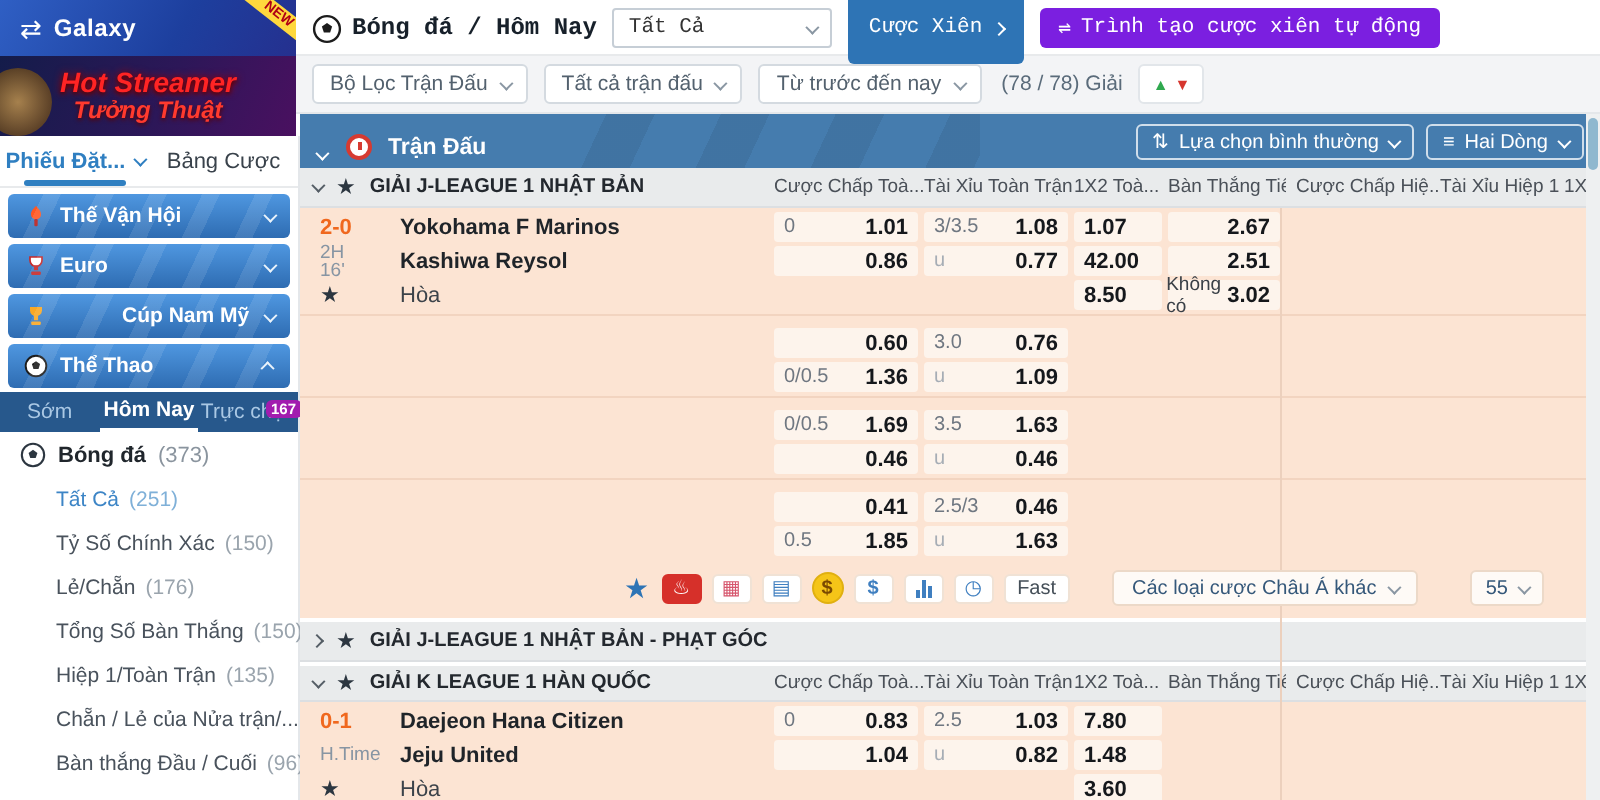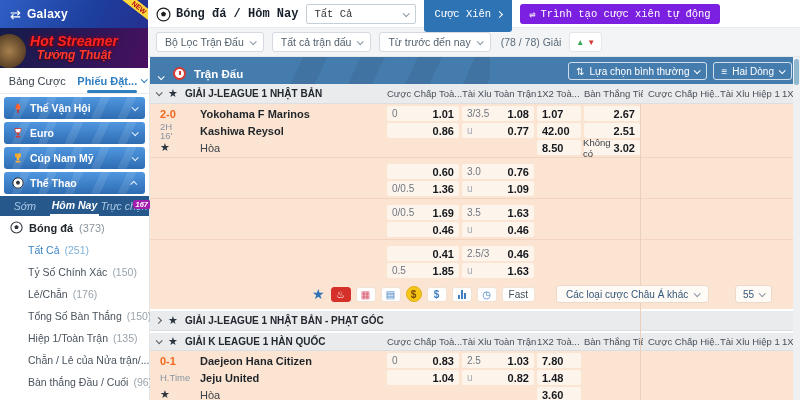--- a/index.html
+++ b/index.html
@@ -58,21 +58,21 @@
     font-size:11px; color:#39424b; cursor:pointer; position:relative; }
   .side-tab.active { color:#2f7fc1; font-weight:bold; }
   .side-tab.active:after { content:""; position:absolute; left:12px; right:12px; bottom:0;
     height:3px; background:#2f7fc1; border-radius:2px; }
   .acc { height:22px; margin:3px 4px 0 4px; border-radius:3px; position:relative;
     background:linear-gradient(180deg,#4f97e0,#2e6cb2); display:flex; align-items:center;
     gap:6px; padding:0 8px; color:#fff; font-weight:bold; font-size:10.5px; cursor:pointer; overflow:hidden; }
   .acc:before { content:""; position:absolute; inset:0;
     background:repeating-linear-gradient(115deg, transparent 0 16px, rgba(255,255,255,.10) 16px 24px); }
   .acc .chev { margin-left:auto; color:#eaf3fb; }
-  .subtabs { height:20px; margin-top:2px; background:#27588c; display:flex; align-items:stretch;font-style:italic; }
+  .subtabs { height:20px; margin-top:2px; background:#27588c; display:flex; align-items:stretch; }
   .subtab { flex:1; display:flex; align-items:center; justify-content:center;
     color:#aac8e4; font-size:10.5px; cursor:pointer; position:relative; }
   .subtab.active { color:#fff; font-weight:bold; border-bottom:2px solid #fff; }
   .live-badge { position:absolute; right:-2px; top:4px; background:#a21caf; color:#fff;
     font-size:7.5px; font-weight:bold; padding:0 3px; border-radius:3px; line-height:9px; }
   .sport-row { height:23px; display:flex; align-items:center; gap:6px; padding-left:10px;
     font-size:11px; color:#20262c; font-weight:bold; cursor:pointer; }
   .sport-row .cnt { font-weight:normal; color:#8a949e; }
   .side-item { height:22px; display:flex; align-items:center; padding-left:28px;
     font-size:10.5px; color:#49525c; cursor:pointer; white-space:nowrap; }
@@ -212,26 +212,26 @@
   </div>
   <span class="fb-count">(78 / 78) Giải</span>
   <div class="sort-chip">
     <span class="tri-up">▲</span>
     <span class="tri-dn">▼</span>
   </div>
 </div>
 
 <div class="sidebar">
   <div class="side-tabs">
-    <div class="side-tab">
-      <span>Bảng Cược</span>
-    </div>
     <div class="side-tab active">
       <span>Phiếu Đặt...</span>
       <span class="chev blue"></span>
+    </div>
+    <div class="side-tab">
+      <span>Bảng Cược</span>
     </div>
   </div>
 
   <div class="acc">
     <svg width="12" height="12" viewBox="0 0 20 20">
         <path d="M10 1.5c2.2 3 4.2 4.2 4.2 7.2a4.2 4.2 0 0 1-8.4 0c0-3 2-4.2 4.2-7.2z" fill="#ff5722"></path>
         <rect x="8.6" y="12.6" width="2.8" height="6" rx="1" fill="#b71c1c"></rect>
       </svg>
     <span style="position:relative;">Thế Vận Hội</span>
     <span class="chev"></span>
@@ -244,21 +244,21 @@
       </svg>
     <span style="position:relative;">Euro</span>
     <span class="chev"></span>
   </div>
   <div class="acc">
     <svg width="12" height="12" viewBox="0 0 20 20">
         <path d="M5 2.5h10v2.8a5 5 0 0 1-10 0z" fill="#f9a825"></path>
         <rect x="8.3" y="9.5" width="3.4" height="4" fill="#f9a825"></rect>
         <rect x="6" y="14.5" width="8" height="3" rx="1" fill="#f9a825"></rect>
       </svg>
-    <span style="position:relative;">Cúp Nam Mỹ</span>
+    <span style="position:relative;margin-left:31px;">Cúp Nam Mỹ</span>
     <span class="chev"></span>
   </div>
   <div class="acc">
     <svg width="12" height="12" viewBox="0 0 20 20">
         <circle cx="10" cy="10" r="8.6" fill="#fff" stroke="#1c1c1c" stroke-width="1.6"></circle>
         <polygon points="10,6 13.4,8.4 12.1,12.4 7.9,12.4 6.6,8.4" fill="#1c1c1c"></polygon>
       </svg>
     <span style="position:relative;">Thể Thao</span>
     <span class="chev up"></span>
   </div>

